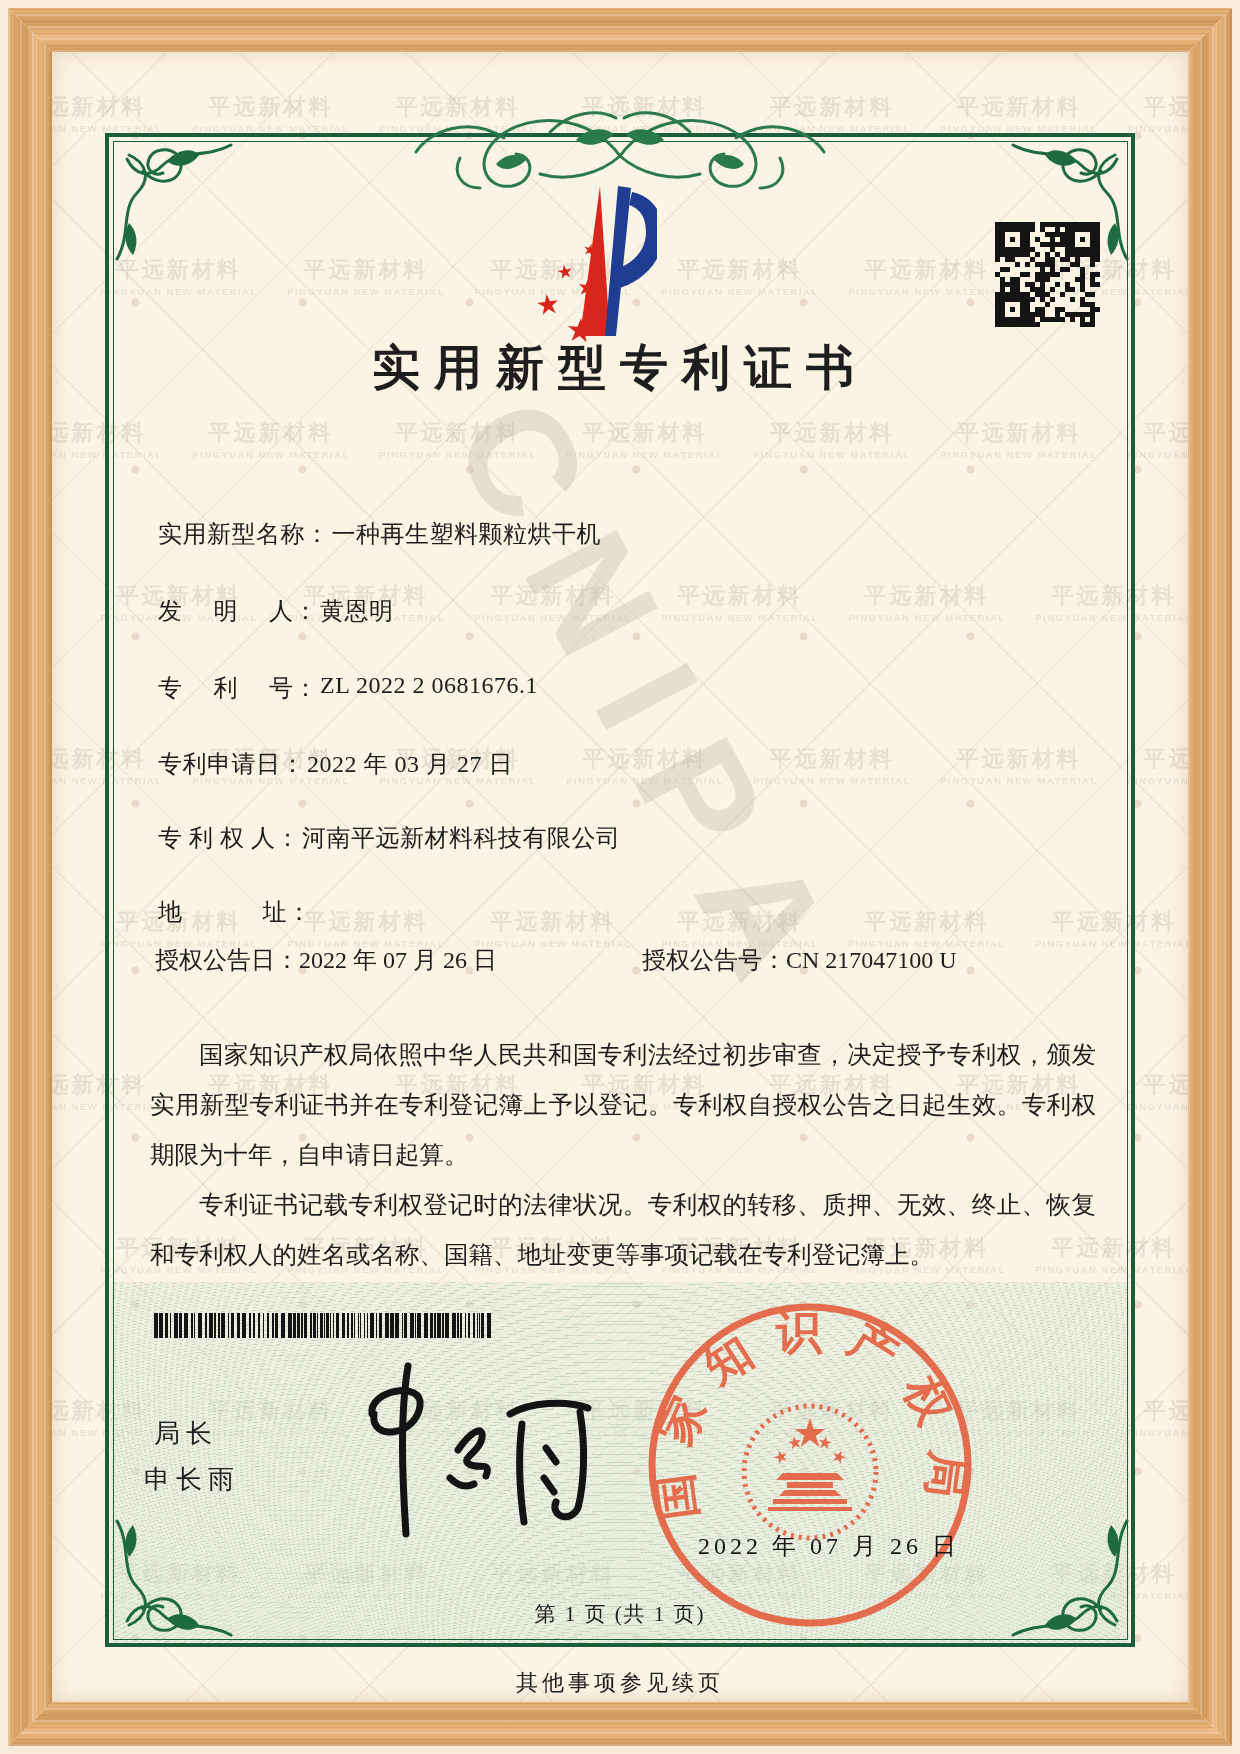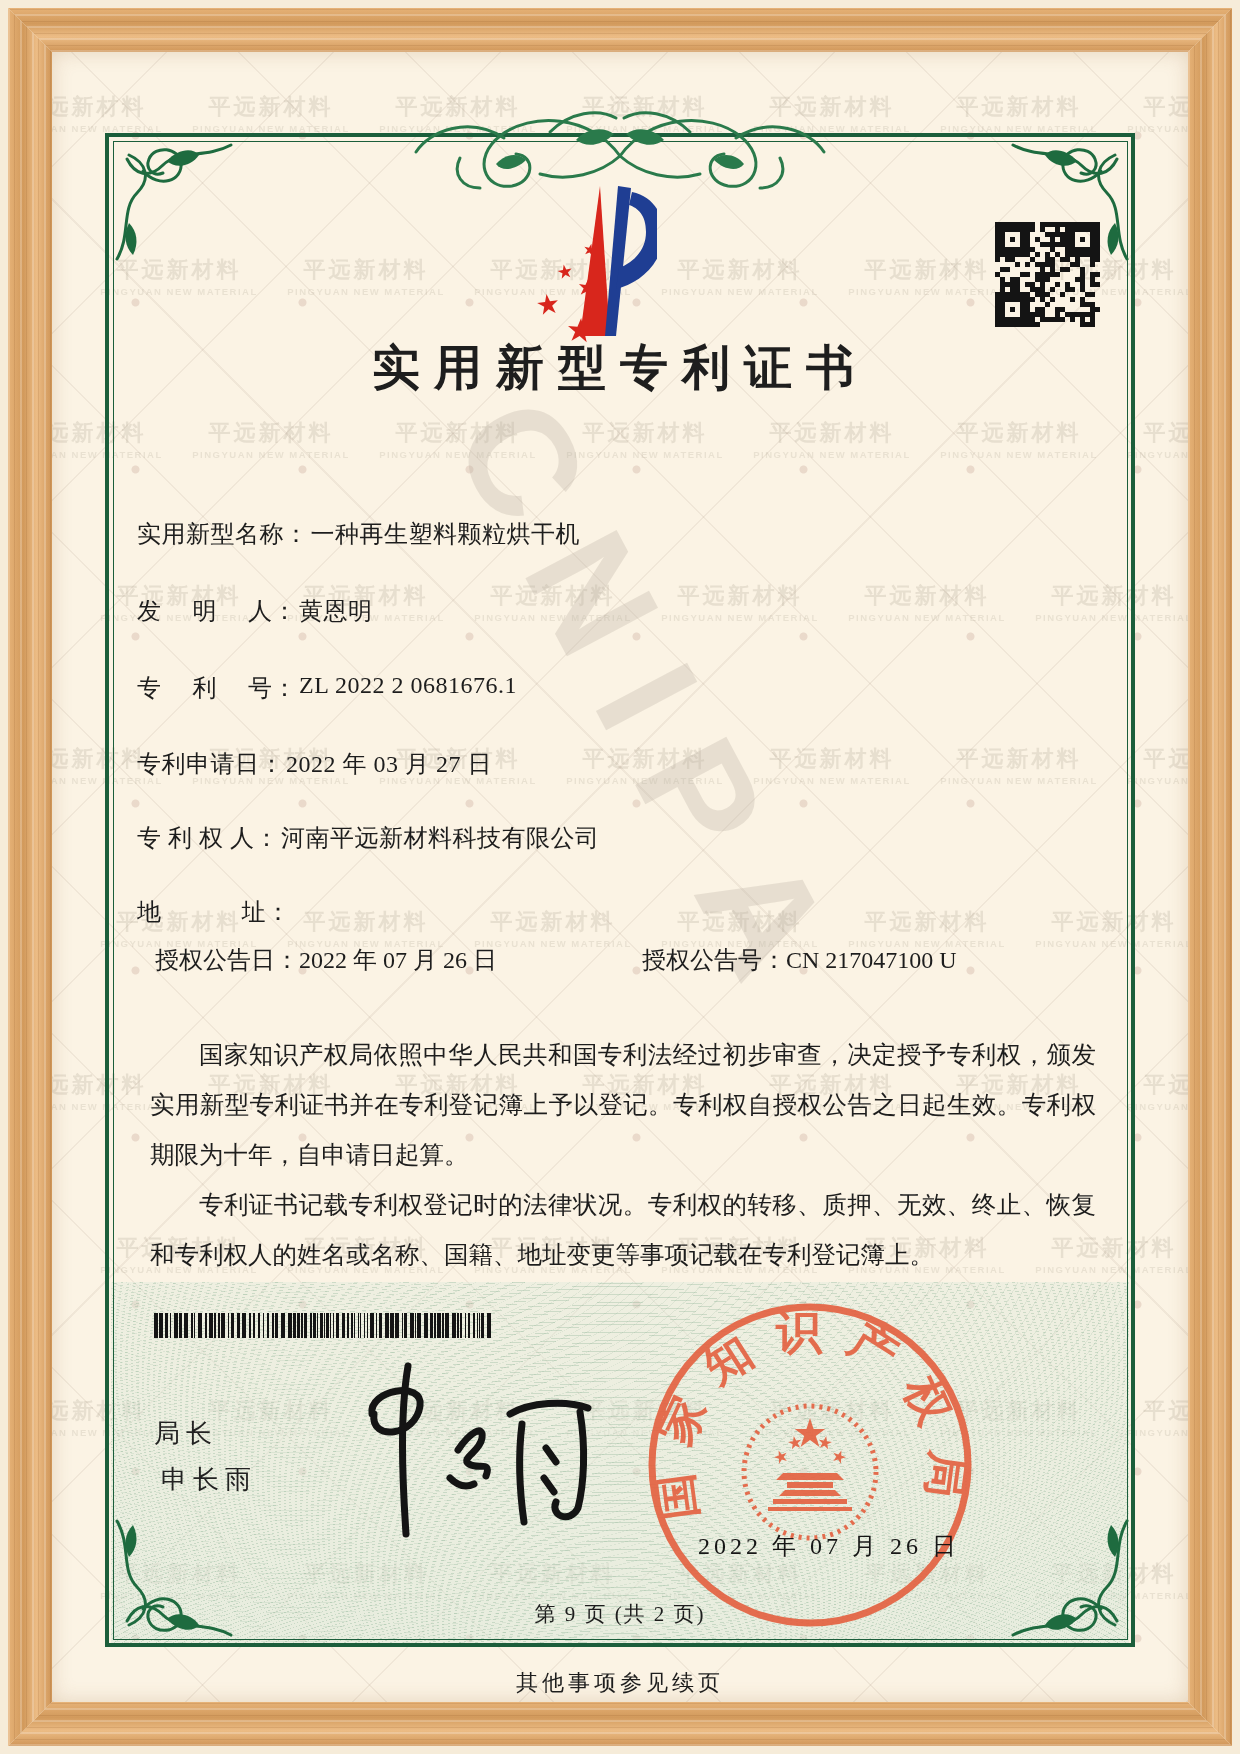--- a/index.html
+++ b/index.html
@@ -43,32 +43,32 @@
       linear-gradient(180deg,rgba(216,232,218,.35),rgba(216,232,218,.55));}
   
   #gborder{position:absolute;left:53px;top:81px;width:1030px;height:1514px;z-index:3;
            border:4.5px solid #1b5e3b;box-sizing:border-box;}
   #gborder .inner{position:absolute;inset:3.5px;border:1.5px solid #1b5e3b;}
   .flourish{position:absolute;z-index:4;}
   
   .abs{position:absolute;z-index:5;}
   #certno{left:103px;top:138px;font-size:23px;letter-spacing:3px;}
   #title{left:53px;top:284px;width:1030px;text-align:center;font-size:48px;font-weight:bold;letter-spacing:14px;color:#1e1e1e;}
-  .frow{left:85px;width:960px;font-size:24px;letter-spacing:.5px;display:flex;}
+  .frow{left:106px;width:960px;font-size:24px;letter-spacing:.5px;display:flex;}
   .frow .lab{white-space:pre;flex:none;}
   .frow .val{margin-left:2px;}
   .frow.addr .val{width:648px;line-height:40px;}
   #grantrow{left:103px;width:980px;font-size:24px;}
   #grantrow .g2{position:absolute;left:487px;top:0;white-space:nowrap;}
   #paras{left:98px;top:978px;width:946px;font-size:24.5px;line-height:50px;text-align:justify;z-index:5;}
   #paras p{margin:0;text-indent:2em;}
   #barcode{left:102px;top:1261px;width:338px;height:25px;display:flex;align-items:stretch;z-index:5;}
   #barcode div{height:100%;}
   #signer-title{left:102px;top:1364px;font-size:26px;letter-spacing:6px;font-family:"Liberation Sans","DejaVu Sans",sans-serif;color:#222;}
-  #signer-name{left:109px;top:1410px;font-size:26px;letter-spacing:6px;font-family:"Liberation Sans","DejaVu Sans",sans-serif;color:#222;}
+  #signer-name{left:92px;top:1410px;font-size:26px;letter-spacing:6px;font-family:"Liberation Sans","DejaVu Sans",sans-serif;color:#222;}
   #signature{left:278px;top:1300px;z-index:6;}
   #seal{left:593px;top:1248px;width:330px;height:330px;z-index:6;opacity:.9;}
   #sealdate{left:646px;top:1478px;font-size:24px;letter-spacing:4px;z-index:7;color:#161616;}
   #pageno{left:53px;top:1548px;width:1030px;text-align:center;font-size:21px;letter-spacing:2px;}
   #contnote{left:0;top:1616px;width:1136px;text-align:center;font-size:22px;letter-spacing:4px;}
   
   #qr{left:943px;top:170px;width:105px;height:105px;display:grid;
       grid-template-columns:repeat(21,5px);grid-template-rows:repeat(21,5px);z-index:5;}
   #qr .on{background:#141414;}
   #logo{left:430px;top:134px;z-index:5;}
@@ -1073,17 +1073,17 @@
           <path d="M-34,8 L34,8 L27,1 L-27,1 Z"></path>
           <rect x="-23" y="10" width="46" height="6"></rect>
           <path d="M-31,24 L31,24 L25,18 L-25,18 Z"></path>
           <rect x="-37" y="27" width="74" height="5"></rect>
           <rect x="-42" y="35" width="84" height="4"></rect>
         </g>
       </g>
     </svg>
     <div class="abs" id="sealdate">2022 年 07 月 26 日</div>
 
-    <div class="abs" id="pageno">第 9 页 (共 2 页)</div>
+    <div class="abs" id="pageno">第 1 页 (共 1 页)</div>
     <div class="abs" id="contnote">其他事项参见续页</div>
 
   </div>
 </div>
 
 </body></html>

